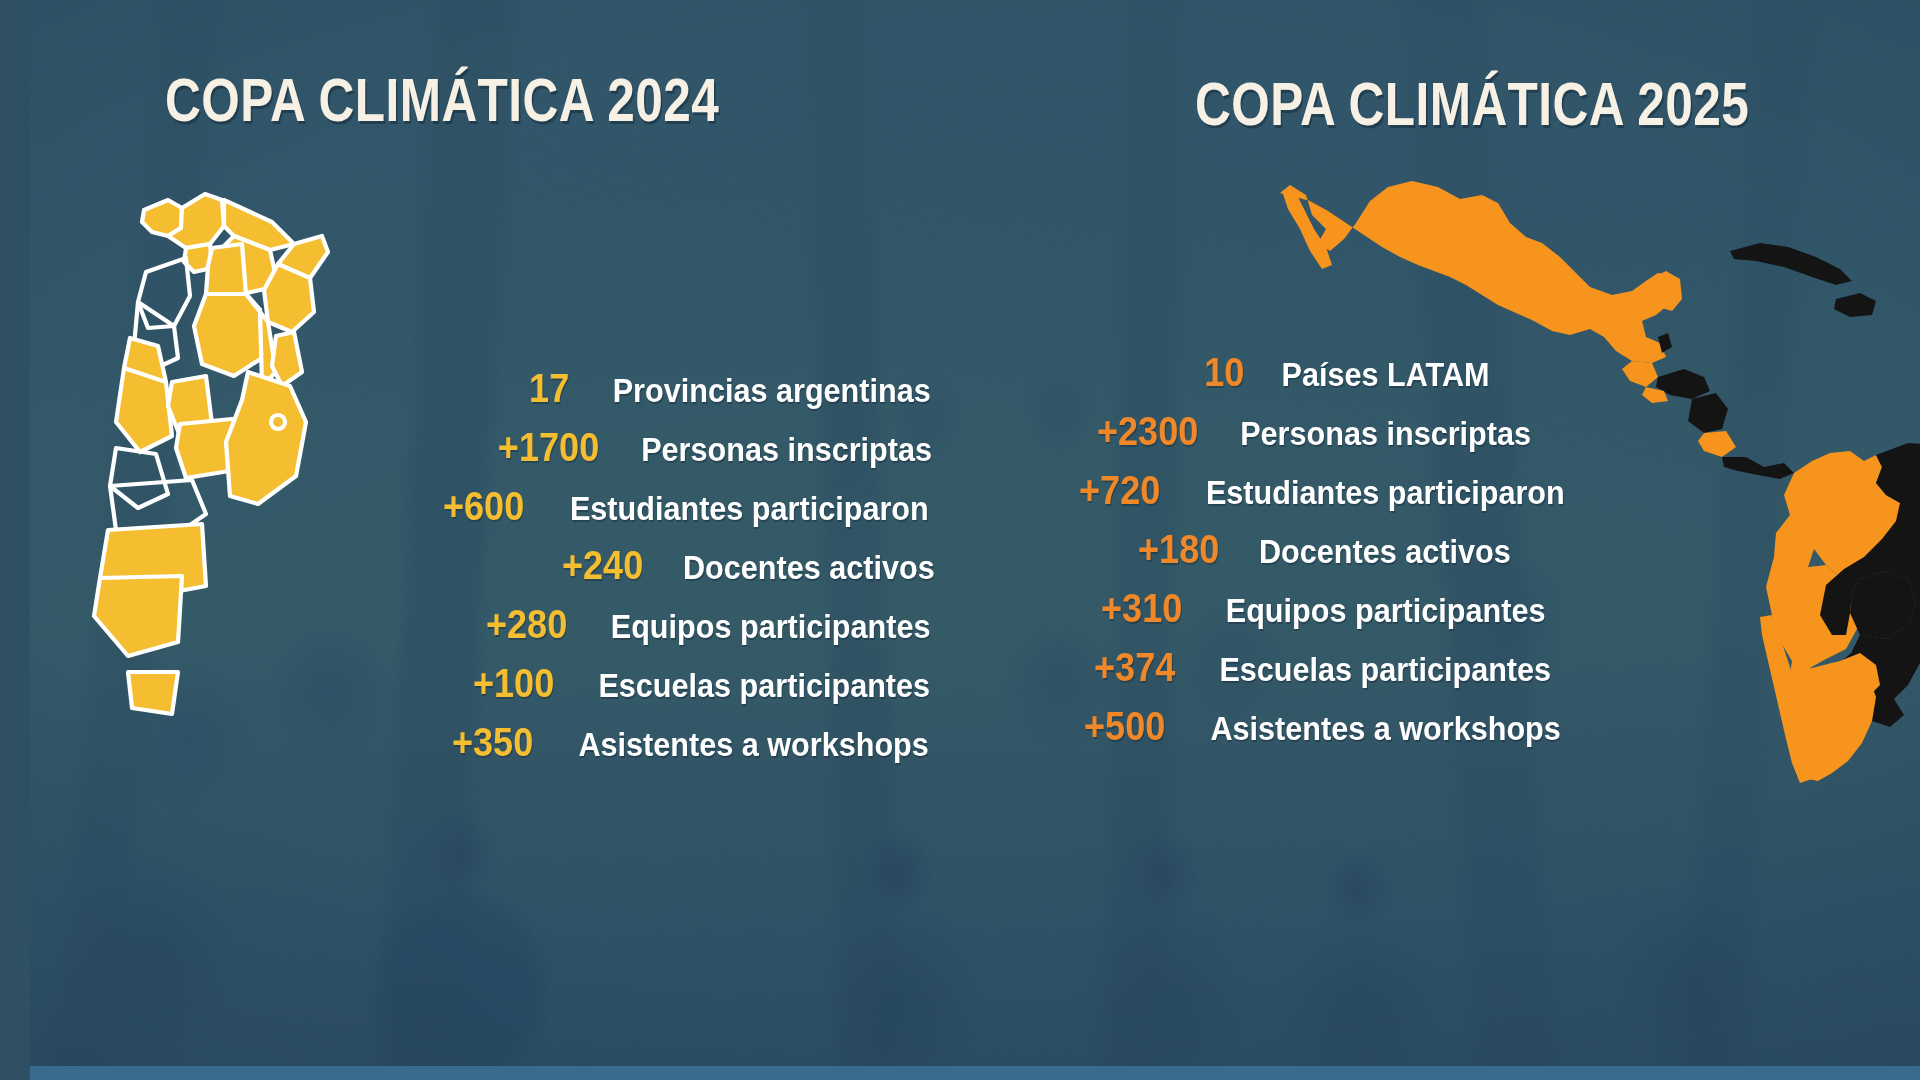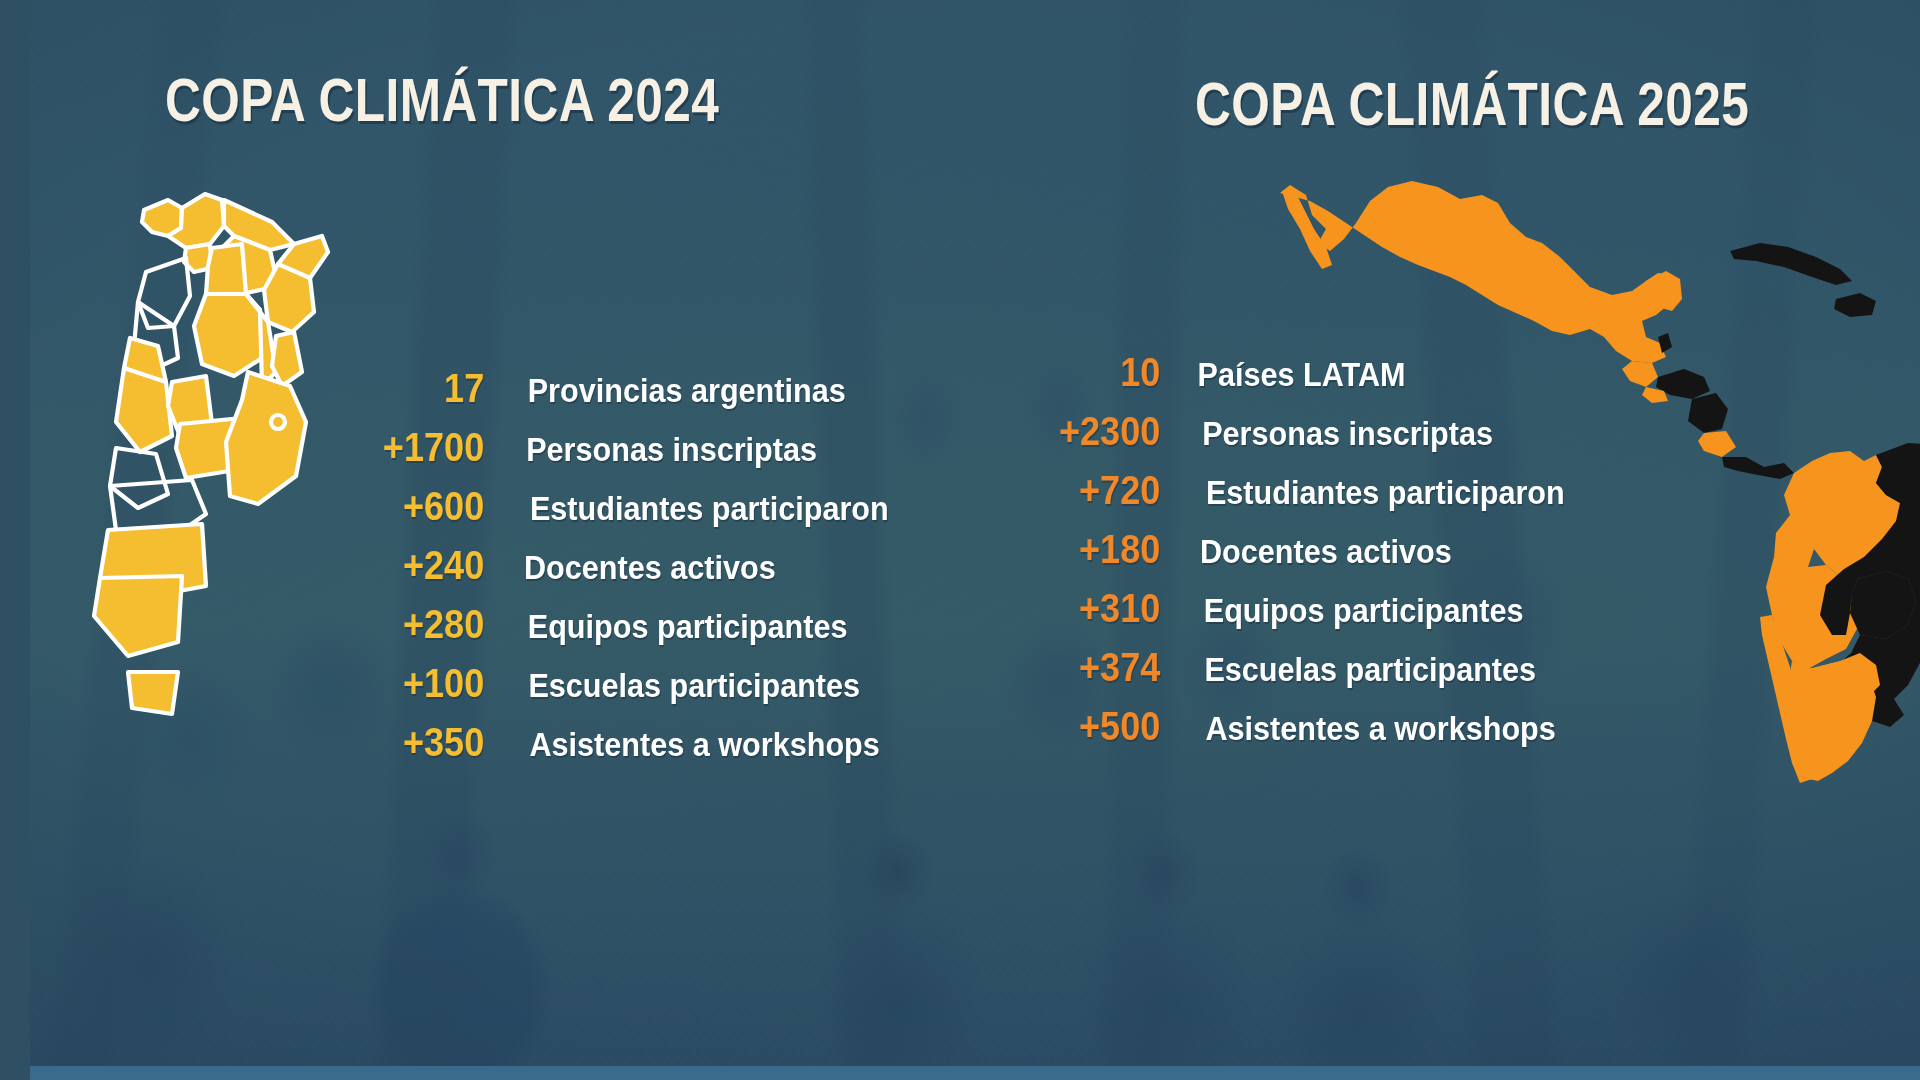--- a/index.html
+++ b/index.html
@@ -92,22 +92,22 @@
   }
   #title-left  { left:135px; top:64px; transform-origin:left top; transform:scaleX(.80); }
   #title-right { left:1165px; top:68px; transform-origin:left top; transform:scaleX(.80); }
 
   
   .stats {
     position:absolute;
     display:flex;
     flex-direction:column;
   }
-  #stats-left  { left:332px; top:368px; }
-  #stats-right { left:1010px; top:352px; }
+  #stats-left  { left:372px; top:368px;align-items:flex-end; }
+  #stats-right { left:1010px; top:352px;align-items:center; }
 
   .stat-row {
     display:flex;
     align-items:baseline;
     height:59px;
   }
   #stats-right .stat-row { height:59px; }
 
   .stat-value {
     font-weight:700;

